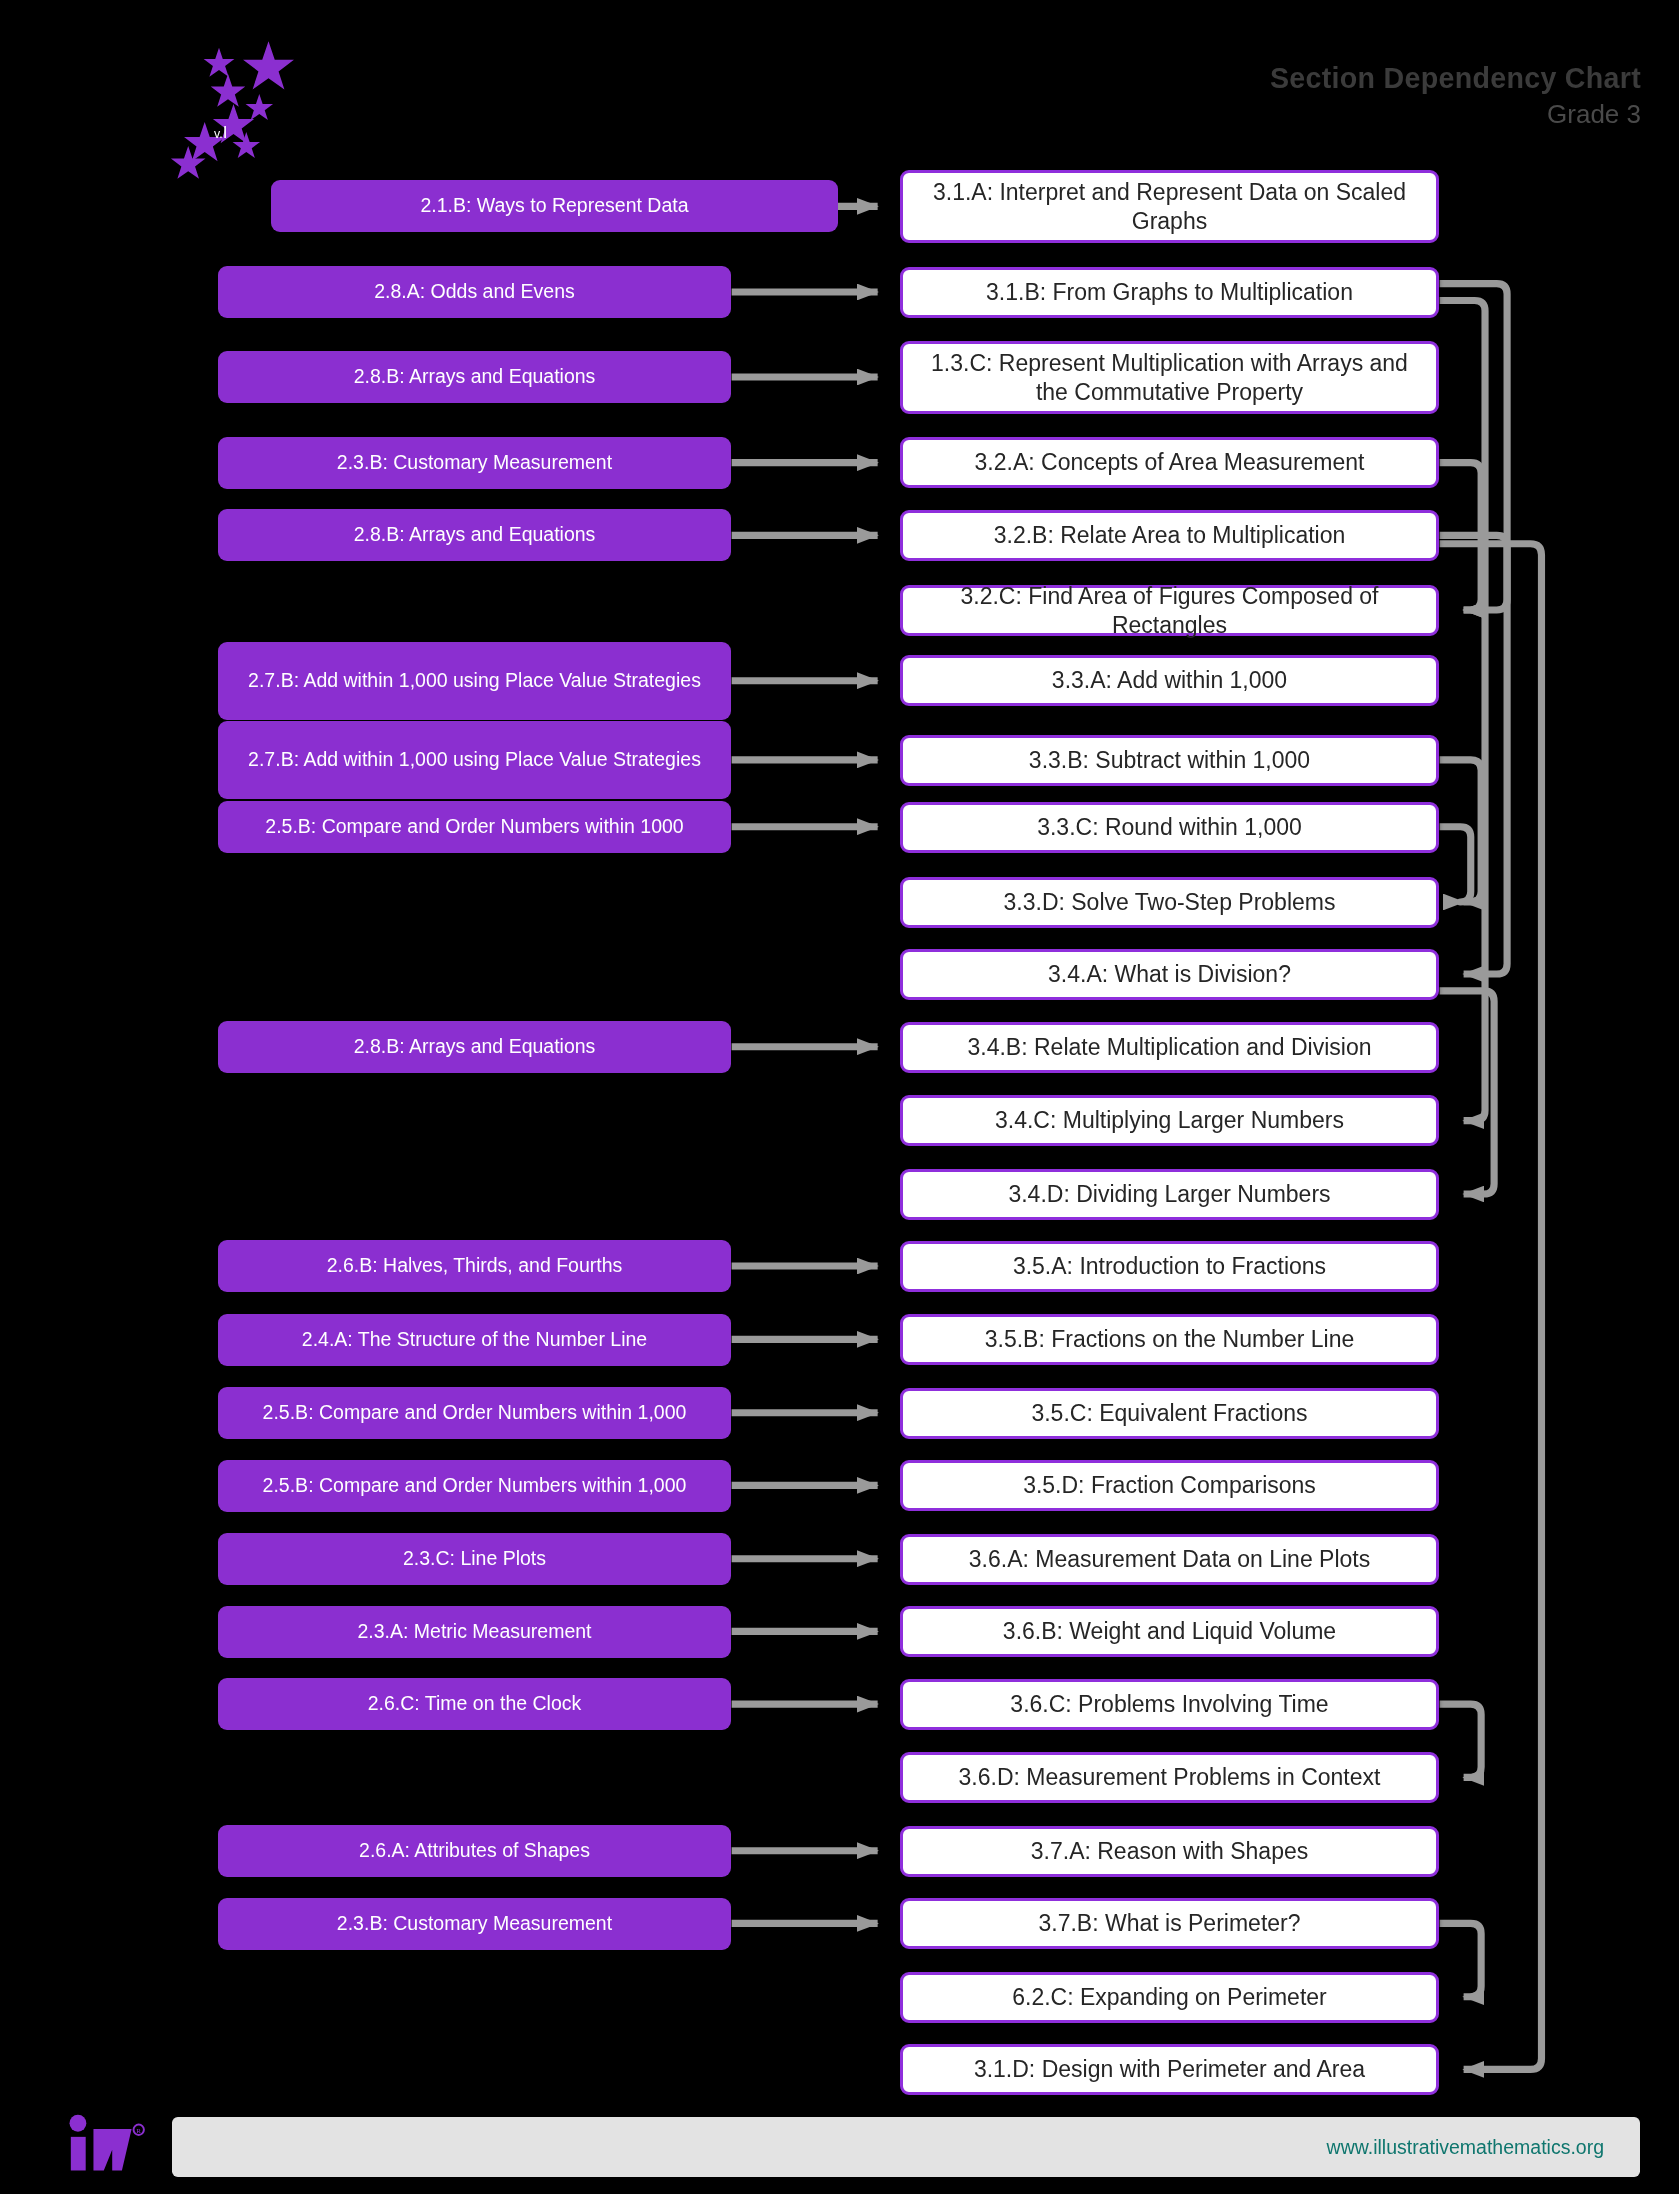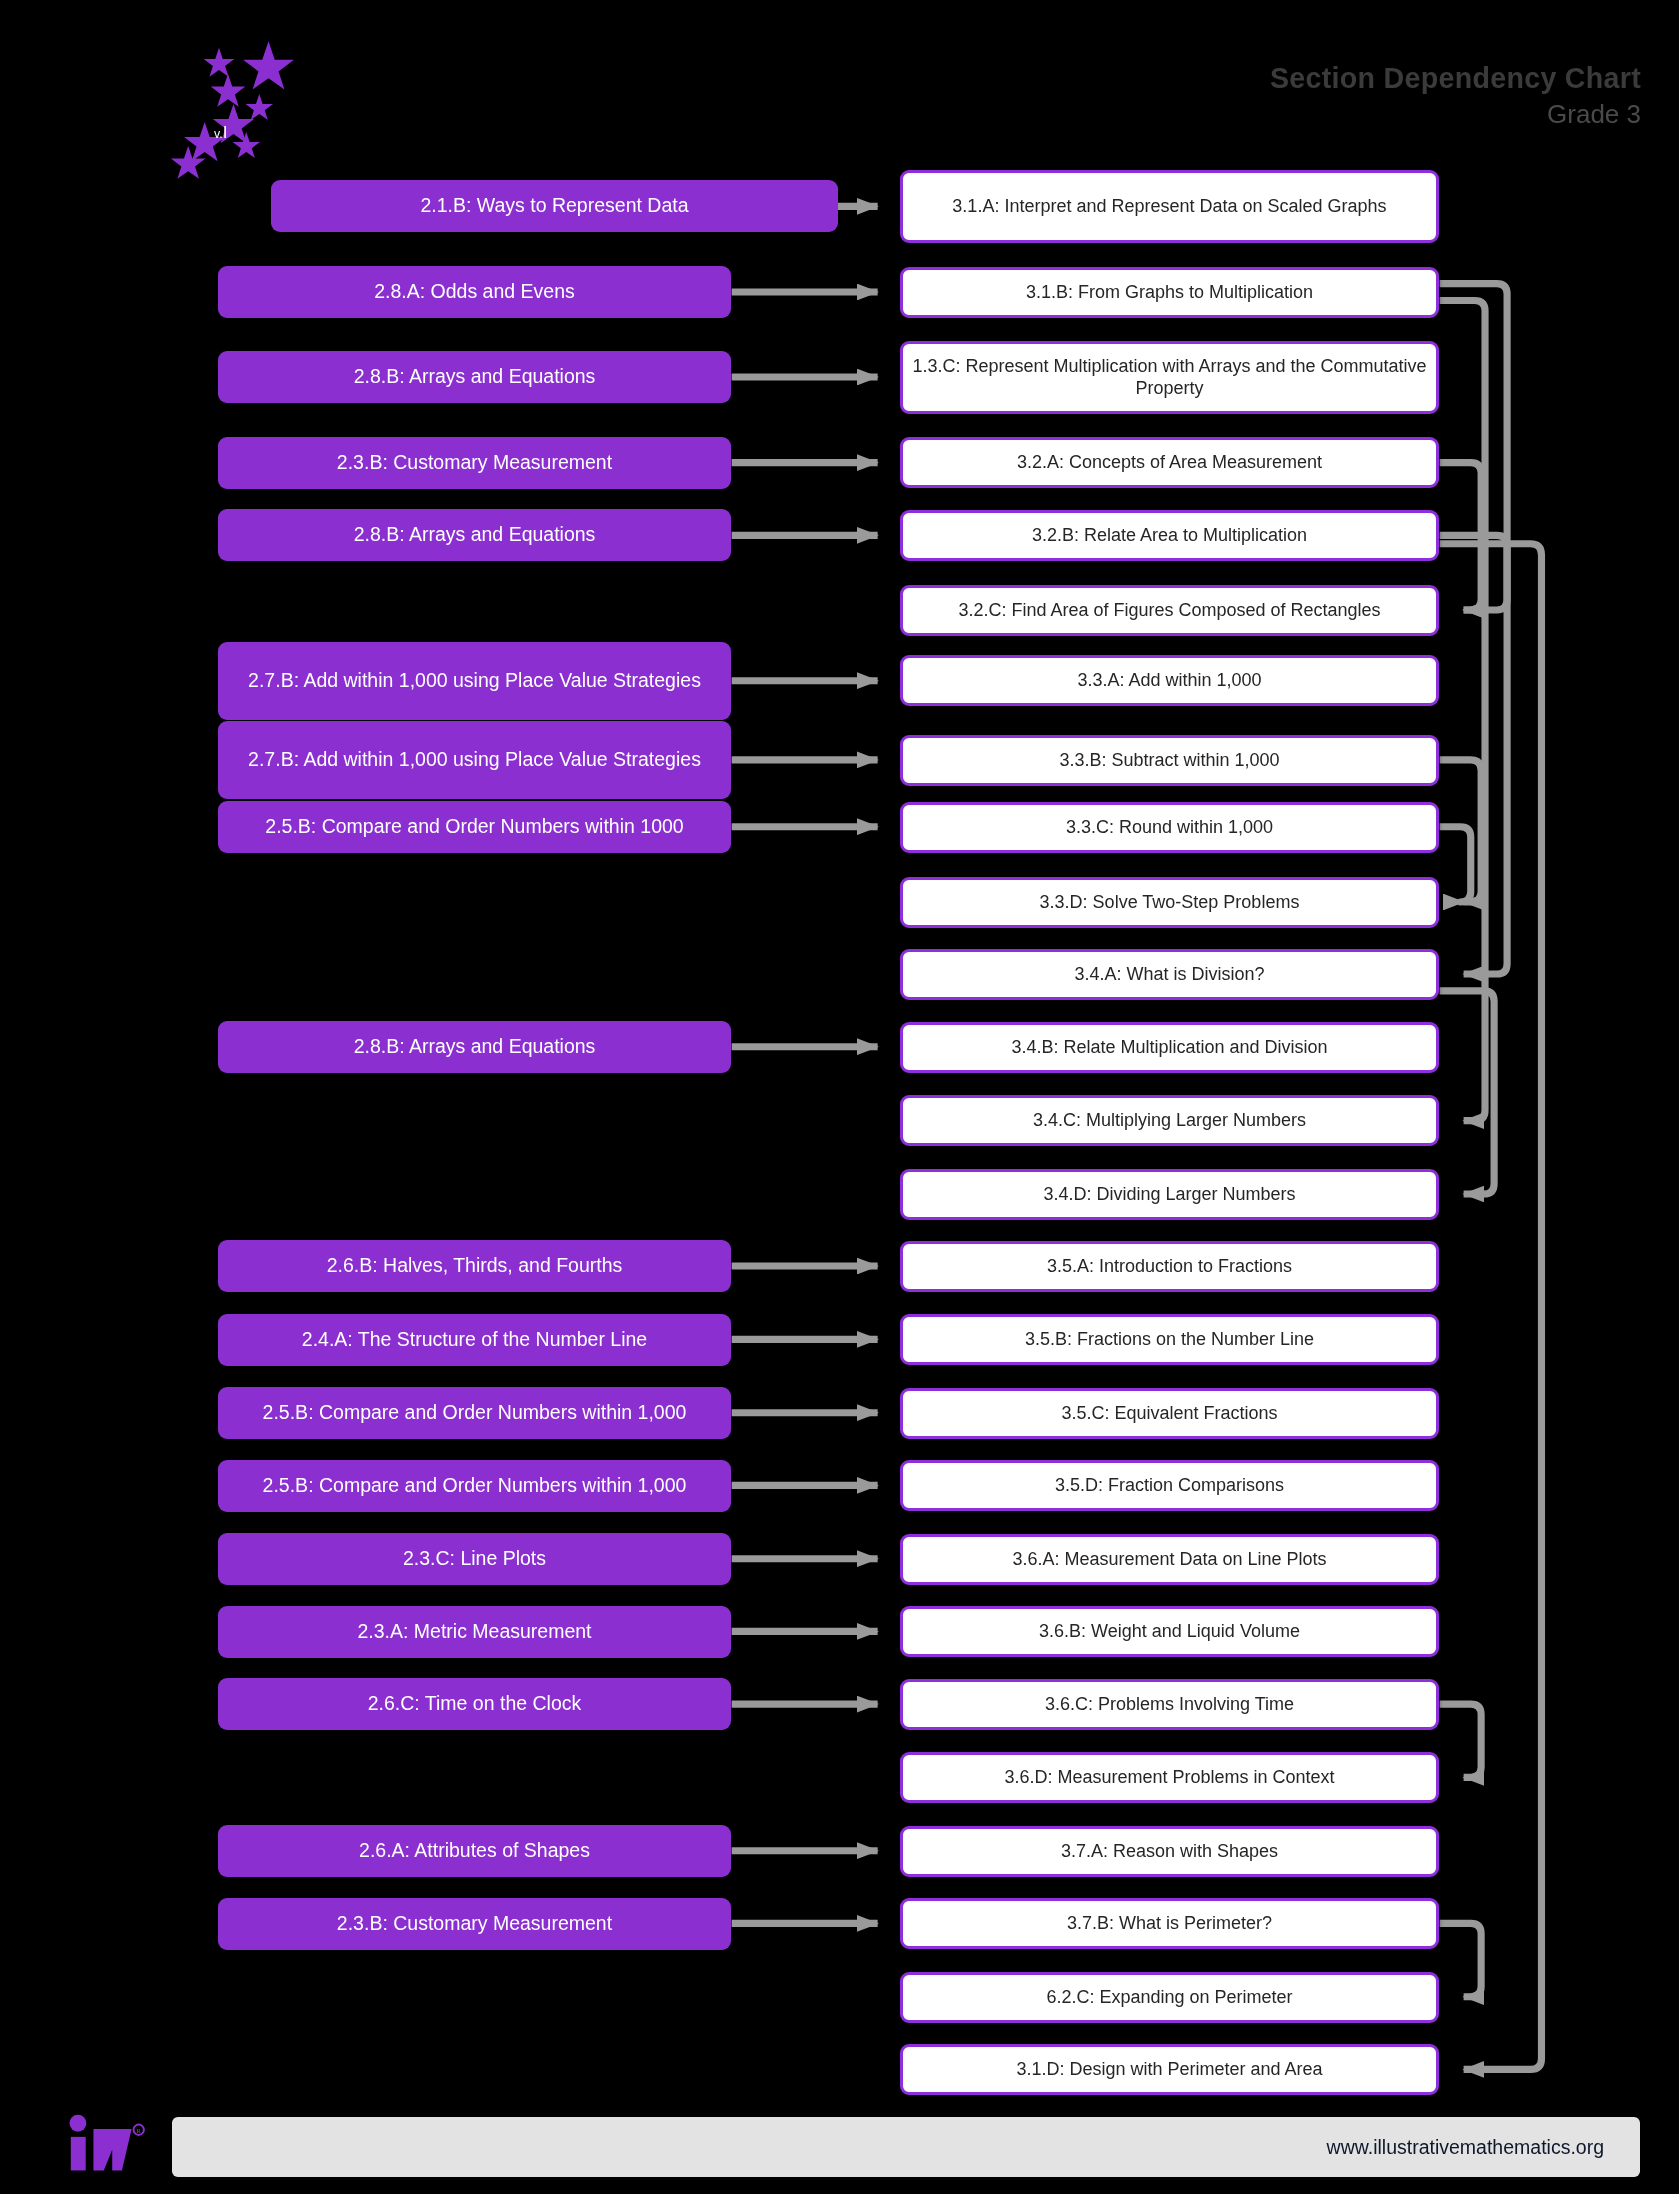--- a/index.html
+++ b/index.html
@@ -19,32 +19,32 @@
         clip-path:polygon(50% 0%,61.8% 35%,98% 35%,69% 57%,80% 91%,50% 70%,20% 91%,31% 57%,2% 35%,38.2% 35%);}
   #vlabel{position:absolute;left:36px;top:88px;color:#fff;font-size:12.3px;line-height:1;}
   #vlabel b{font-size:17px;font-weight:400;}
 
   
   .node{position:absolute;box-sizing:border-box;display:flex;align-items:center;
         justify-content:center;text-align:center;border-radius:9px;padding:2.6px 9px;}
   .node span{display:block;line-height:1.22;}
 
   .node.src{background:#8B2FD0;color:#fff;font-size:19.5px;}
-  .node.dst{background:#fff;color:#262626;font-size:18px;
+  .node.dst{background:#fff;color:#262626;font-size:23px;
             border:3.9px solid #8F2FDC;box-shadow:0 2.6px 4.5px rgba(0,0,0,.55);}
 
   
   #wires{position:absolute;left:0;top:0;width:1680px;height:2194px;
          pointer-events:none;}
 
   
   #footer-bar{position:absolute;left:172px;top:2117px;width:1468px;height:60px;
               background:#e3e3e3;border-radius:5.8px;display:flex;align-items:center;
               justify-content:flex-end;}
-  #footer-url{font-size:19.5px;color:#0f172a;padding-right:36px;}
+  #footer-url{font-size:19.5px;color:#0f766e;padding-right:36px;}
   #imlogo{position:absolute;left:65px;top:2112px;width:97px;height:62px;}
 </style>
 </head>
 <body>
 
 <div id="stage">
 
   <div id="starlogo">
     <div class="star" style="left:64px;top:5.2px;width:53px;height:53px;"></div>
     <div class="star" style="left:25px;top:11.7px;width:32px;height:32px;"></div>

